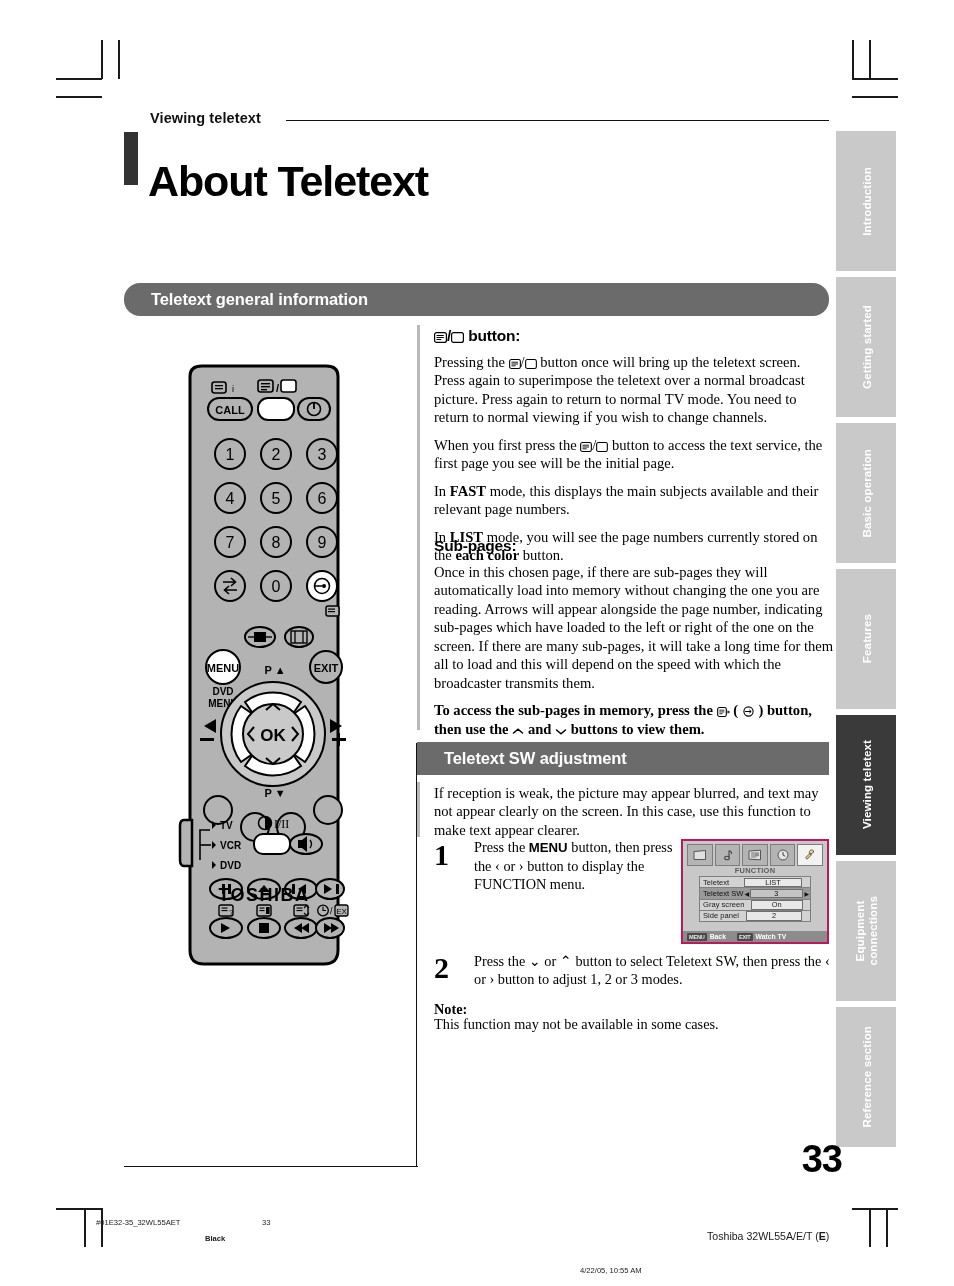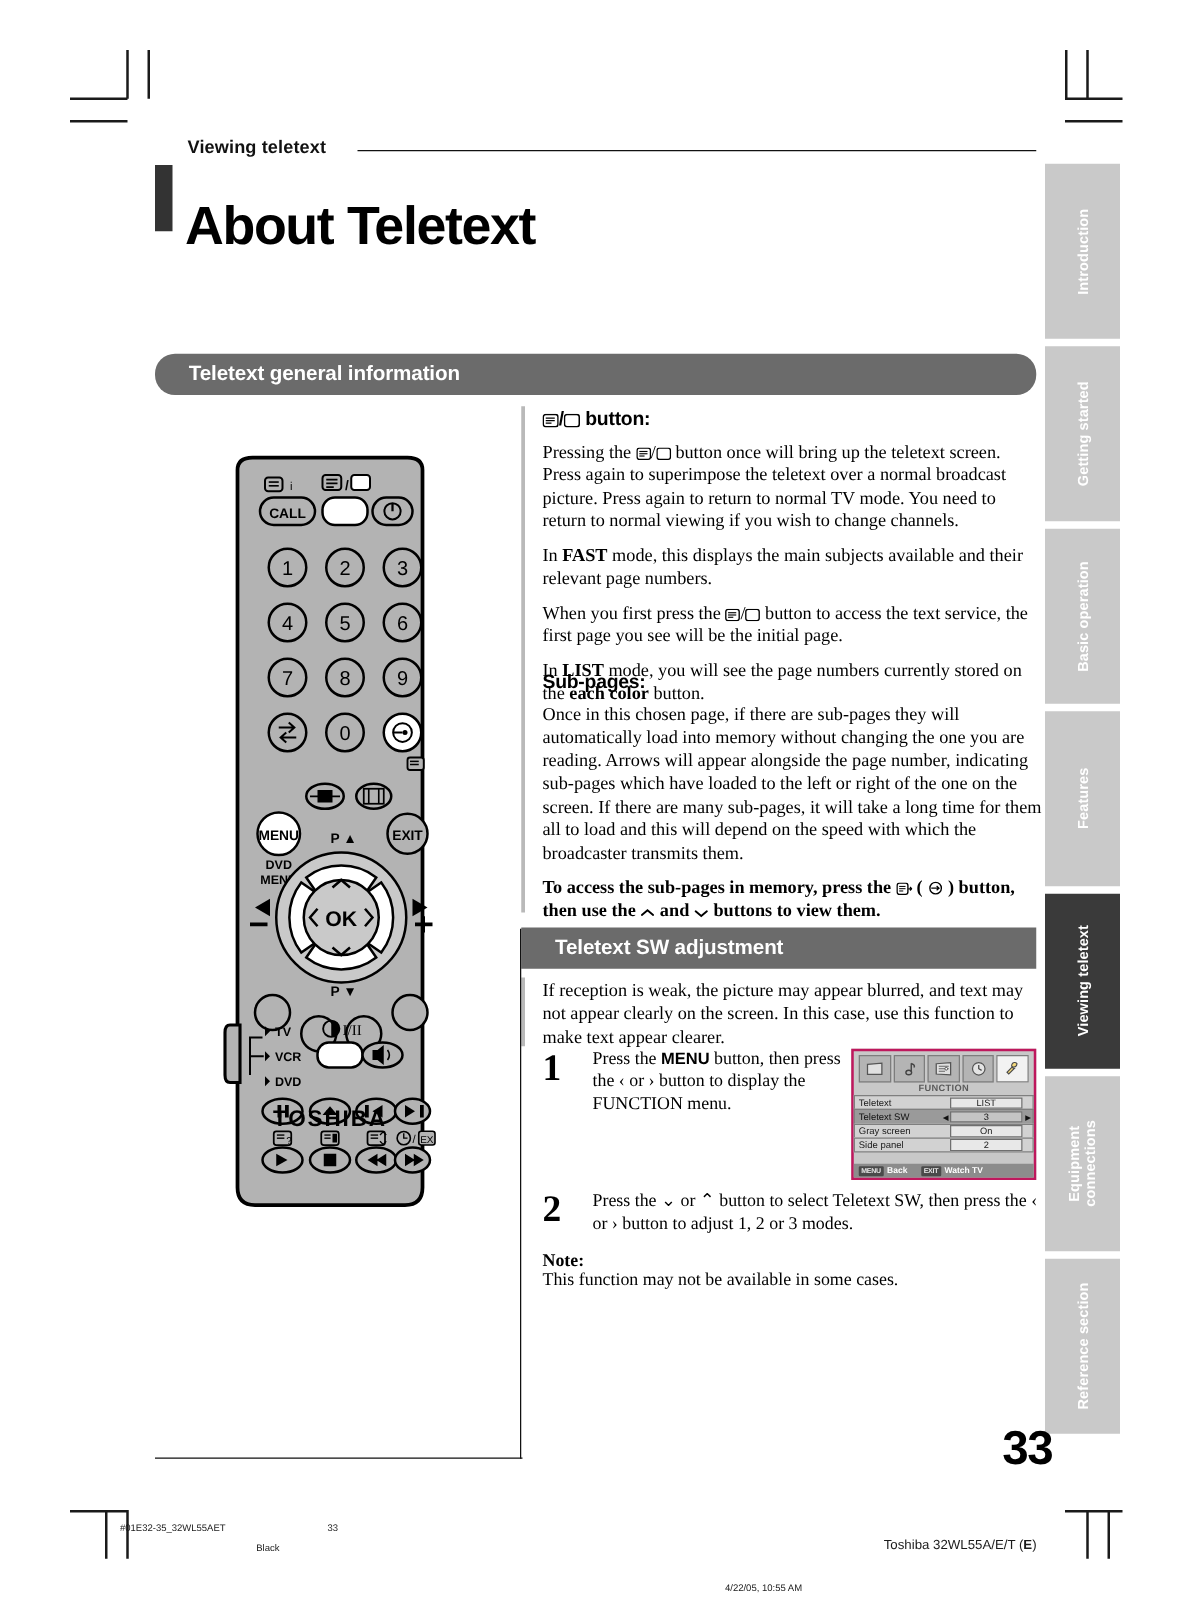--- a/index.html
+++ b/index.html
@@ -88,21 +88,21 @@
   }
   .osd-icon {
     flex:1; background:#b4b4b4; border:1px solid #7d7d7d;
     display:flex; align-items:center; justify-content:center;
   }
   .osd-icon.active { background:#f2f2f2; }
   .osd-title {
     text-align:center; font-size:7.4px; font-weight:bold; color:#5a5a5a;
     letter-spacing:.3px; line-height:9px; height:10px;
   }
-  .osd-rows { padding:0 0; }
+  .osd-rows { padding:0 16px; }
   .osd-row {
     display:flex; align-items:center; height:11.4px;
     border:1px solid #7f7f7f; border-bottom:none; background:#d2d2d2;
     font-size:7.6px; color:#1a1a1a; position:relative;
   }
   .osd-row:last-child { border-bottom:1px solid #7f7f7f; }
   .osd-row.sel { background:#9a9a9a; font-weight:normal; color:#111; }
   .osd-label { padding-left:3px; flex:1; white-space:nowrap; }
   .osd-val {
     width:58px; text-align:center; background:#e8e8e8;
@@ -208,30 +208,30 @@
 
     <p class="bt"><span>Pressing the </span><span class="gl"><svg width="12" height="10" viewBox="0 0 13 11">
             <rect x="0.6" y="0.6" width="11.8" height="9.8" rx="2" fill="#fff" stroke="#000" stroke-width="1.2"></rect>
             <rect x="2.6" y="3" width="7.2" height="1" fill="#000"></rect>
             <rect x="2.6" y="5" width="7.2" height="1" fill="#000"></rect>
             <rect x="2.6" y="7" width="4.6" height="1" fill="#000"></rect>
           </svg></span>/<span class="gl"><svg width="12" height="10" viewBox="0 0 13 11">
             <rect x="0.6" y="0.6" width="11.8" height="9.8" rx="2" fill="#fff" stroke="#000" stroke-width="1.2"></rect>
           </svg></span><span> button once will bring up the teletext screen. Press again to superimpose the teletext over a normal broadcast picture. Press again to return to normal TV mode. You need to return to normal viewing if you wish to change channels.</span></p>
 
-    <p class="bt"><span>In </span><b>FAST</b><span> mode, this displays the main subjects available and their relevant page numbers.</span></p>
-
     <p class="bt"><span>When you first press the </span><span class="gl"><svg width="12" height="10" viewBox="0 0 13 11">
             <rect x="0.6" y="0.6" width="11.8" height="9.8" rx="2" fill="#fff" stroke="#000" stroke-width="1.2"></rect>
             <rect x="2.6" y="3" width="7.2" height="1" fill="#000"></rect>
             <rect x="2.6" y="5" width="7.2" height="1" fill="#000"></rect>
             <rect x="2.6" y="7" width="4.6" height="1" fill="#000"></rect>
           </svg></span>/<span class="gl"><svg width="12" height="10" viewBox="0 0 13 11">
             <rect x="0.6" y="0.6" width="11.8" height="9.8" rx="2" fill="#fff" stroke="#000" stroke-width="1.2"></rect>
           </svg></span><span> button to access the text service, the first page you see will be the initial page.</span></p>
+
+    <p class="bt"><span>In </span><b>FAST</b><span> mode, this displays the main subjects available and their relevant page numbers.</span></p>
 
     <p class="bt"><span>In </span><b>LIST</b><span> mode, you will see the page numbers currently stored on the </span><b>each color</b><span> button.</span></p>
   </div>
 
   <div class="col-right" style="top:537px;">
     <h3 class="sub">Sub-pages:</h3>
     <p class="bt">Once in this chosen page, if there are sub-pages they will automatically load into memory without changing the one you are reading. Arrows will appear alongside the page number, indicating sub-pages which have loaded to the left or right of the one on the screen. If there are many sub-pages, it will take a long time for them all to load and this will depend on the speed with which the broadcaster transmits them.</p>
     <p class="bt" style="font-weight:bold;"><span>To access the sub-pages in memory, press the </span><span class="gl"><svg width="13" height="10" viewBox="0 0 14 11">
             <rect x="0.6" y="0.6" width="9.5" height="9.8" rx="2" fill="#fff" stroke="#000" stroke-width="1.2"></rect>
             <rect x="2.4" y="3" width="5.6" height="0.9" fill="#000"></rect>
@@ -576,17 +576,17 @@
       </div>
   </div>
 
   <div class="pageno">33</div>
 
   <div class="hr-bot" style="left:124px; top:1166px; width:294px; height:1.4px;"></div>
   <div class="hr-bot" style="left:416px; top:743px;  width:1.4px; height:424px;"></div>
 
   <div class="foot" style="left:96px;  top:1218px;">#01E32-35_32WL55AET</div>
   <div class="foot" style="left:262px; top:1218px;">33</div>
-  <div class="foot" style="left:205px; top:1234px;">Black</div>
+  <div class="foot" style="left:205px; top:1234px;font-weight:bold;">Black</div>
   <div class="foot" style="left:580px; top:1218px;margin-top:48px;">4/22/05, 10:55 AM</div>
   <div class="foot big" style="left:707px; top:1230px;"><span>Toshiba 32WL55A/E/T (</span><b>E</b><span>)</span></div>
 
 </div>
 
 </body></html>

